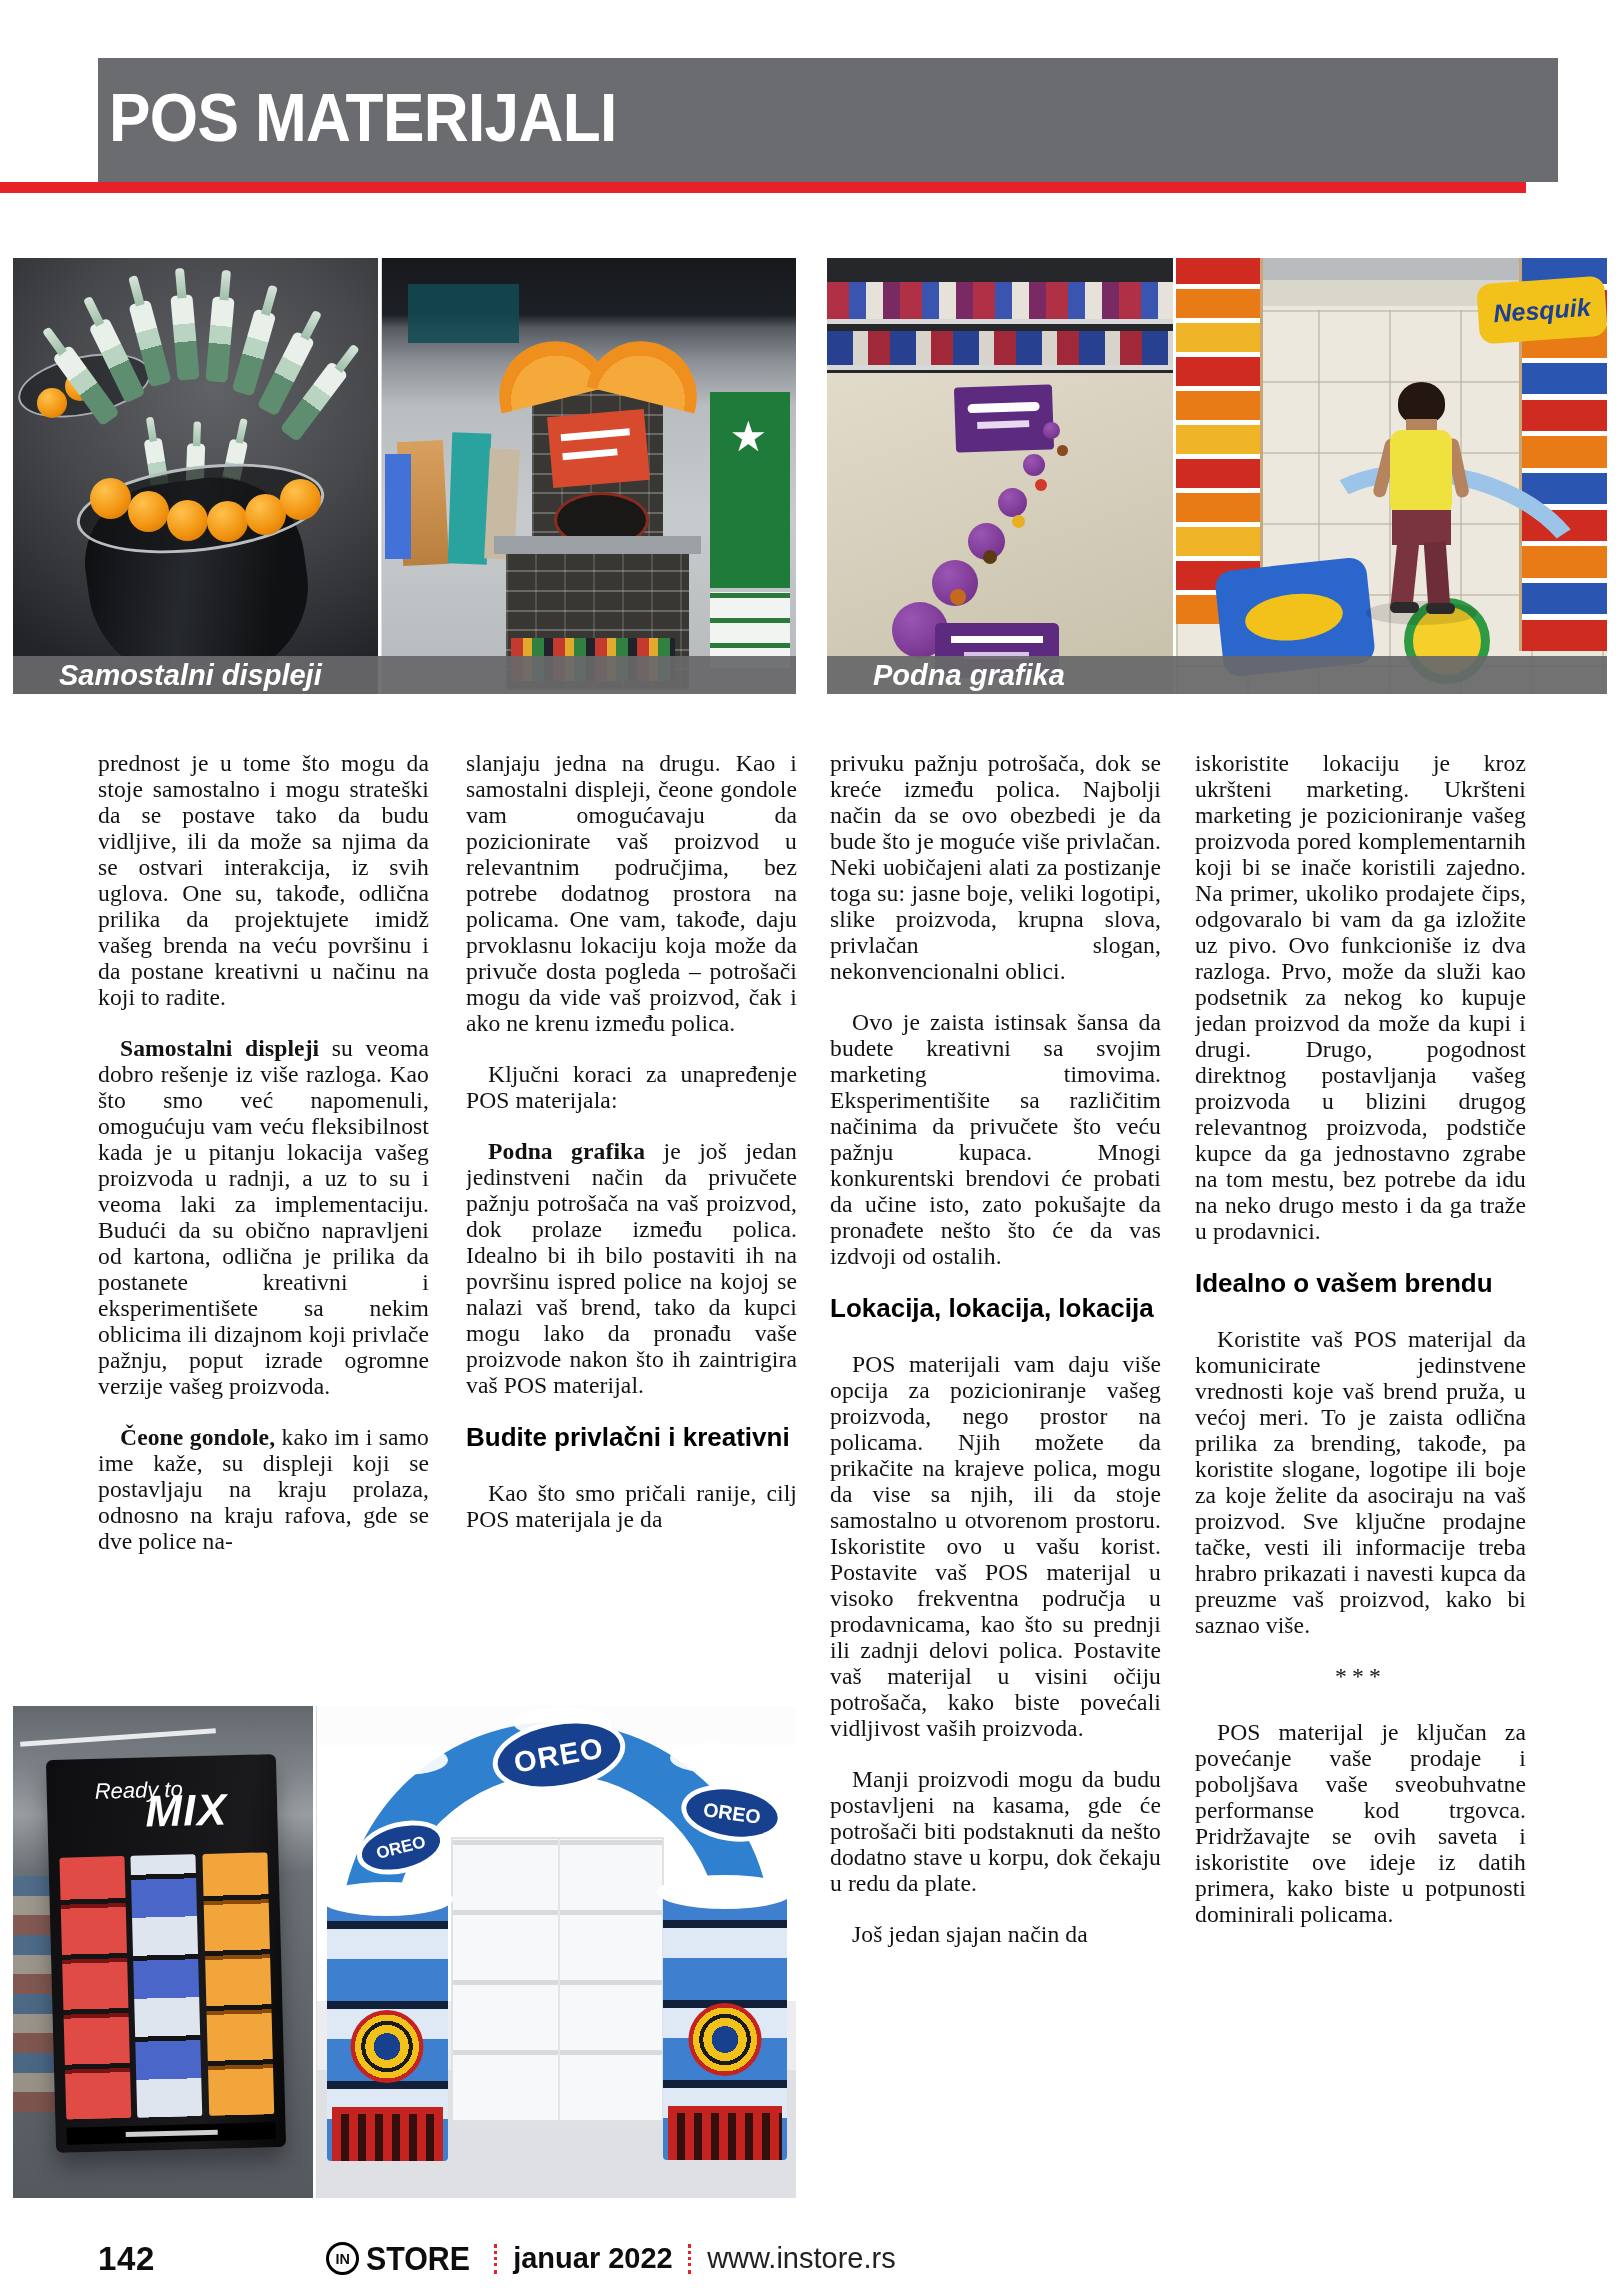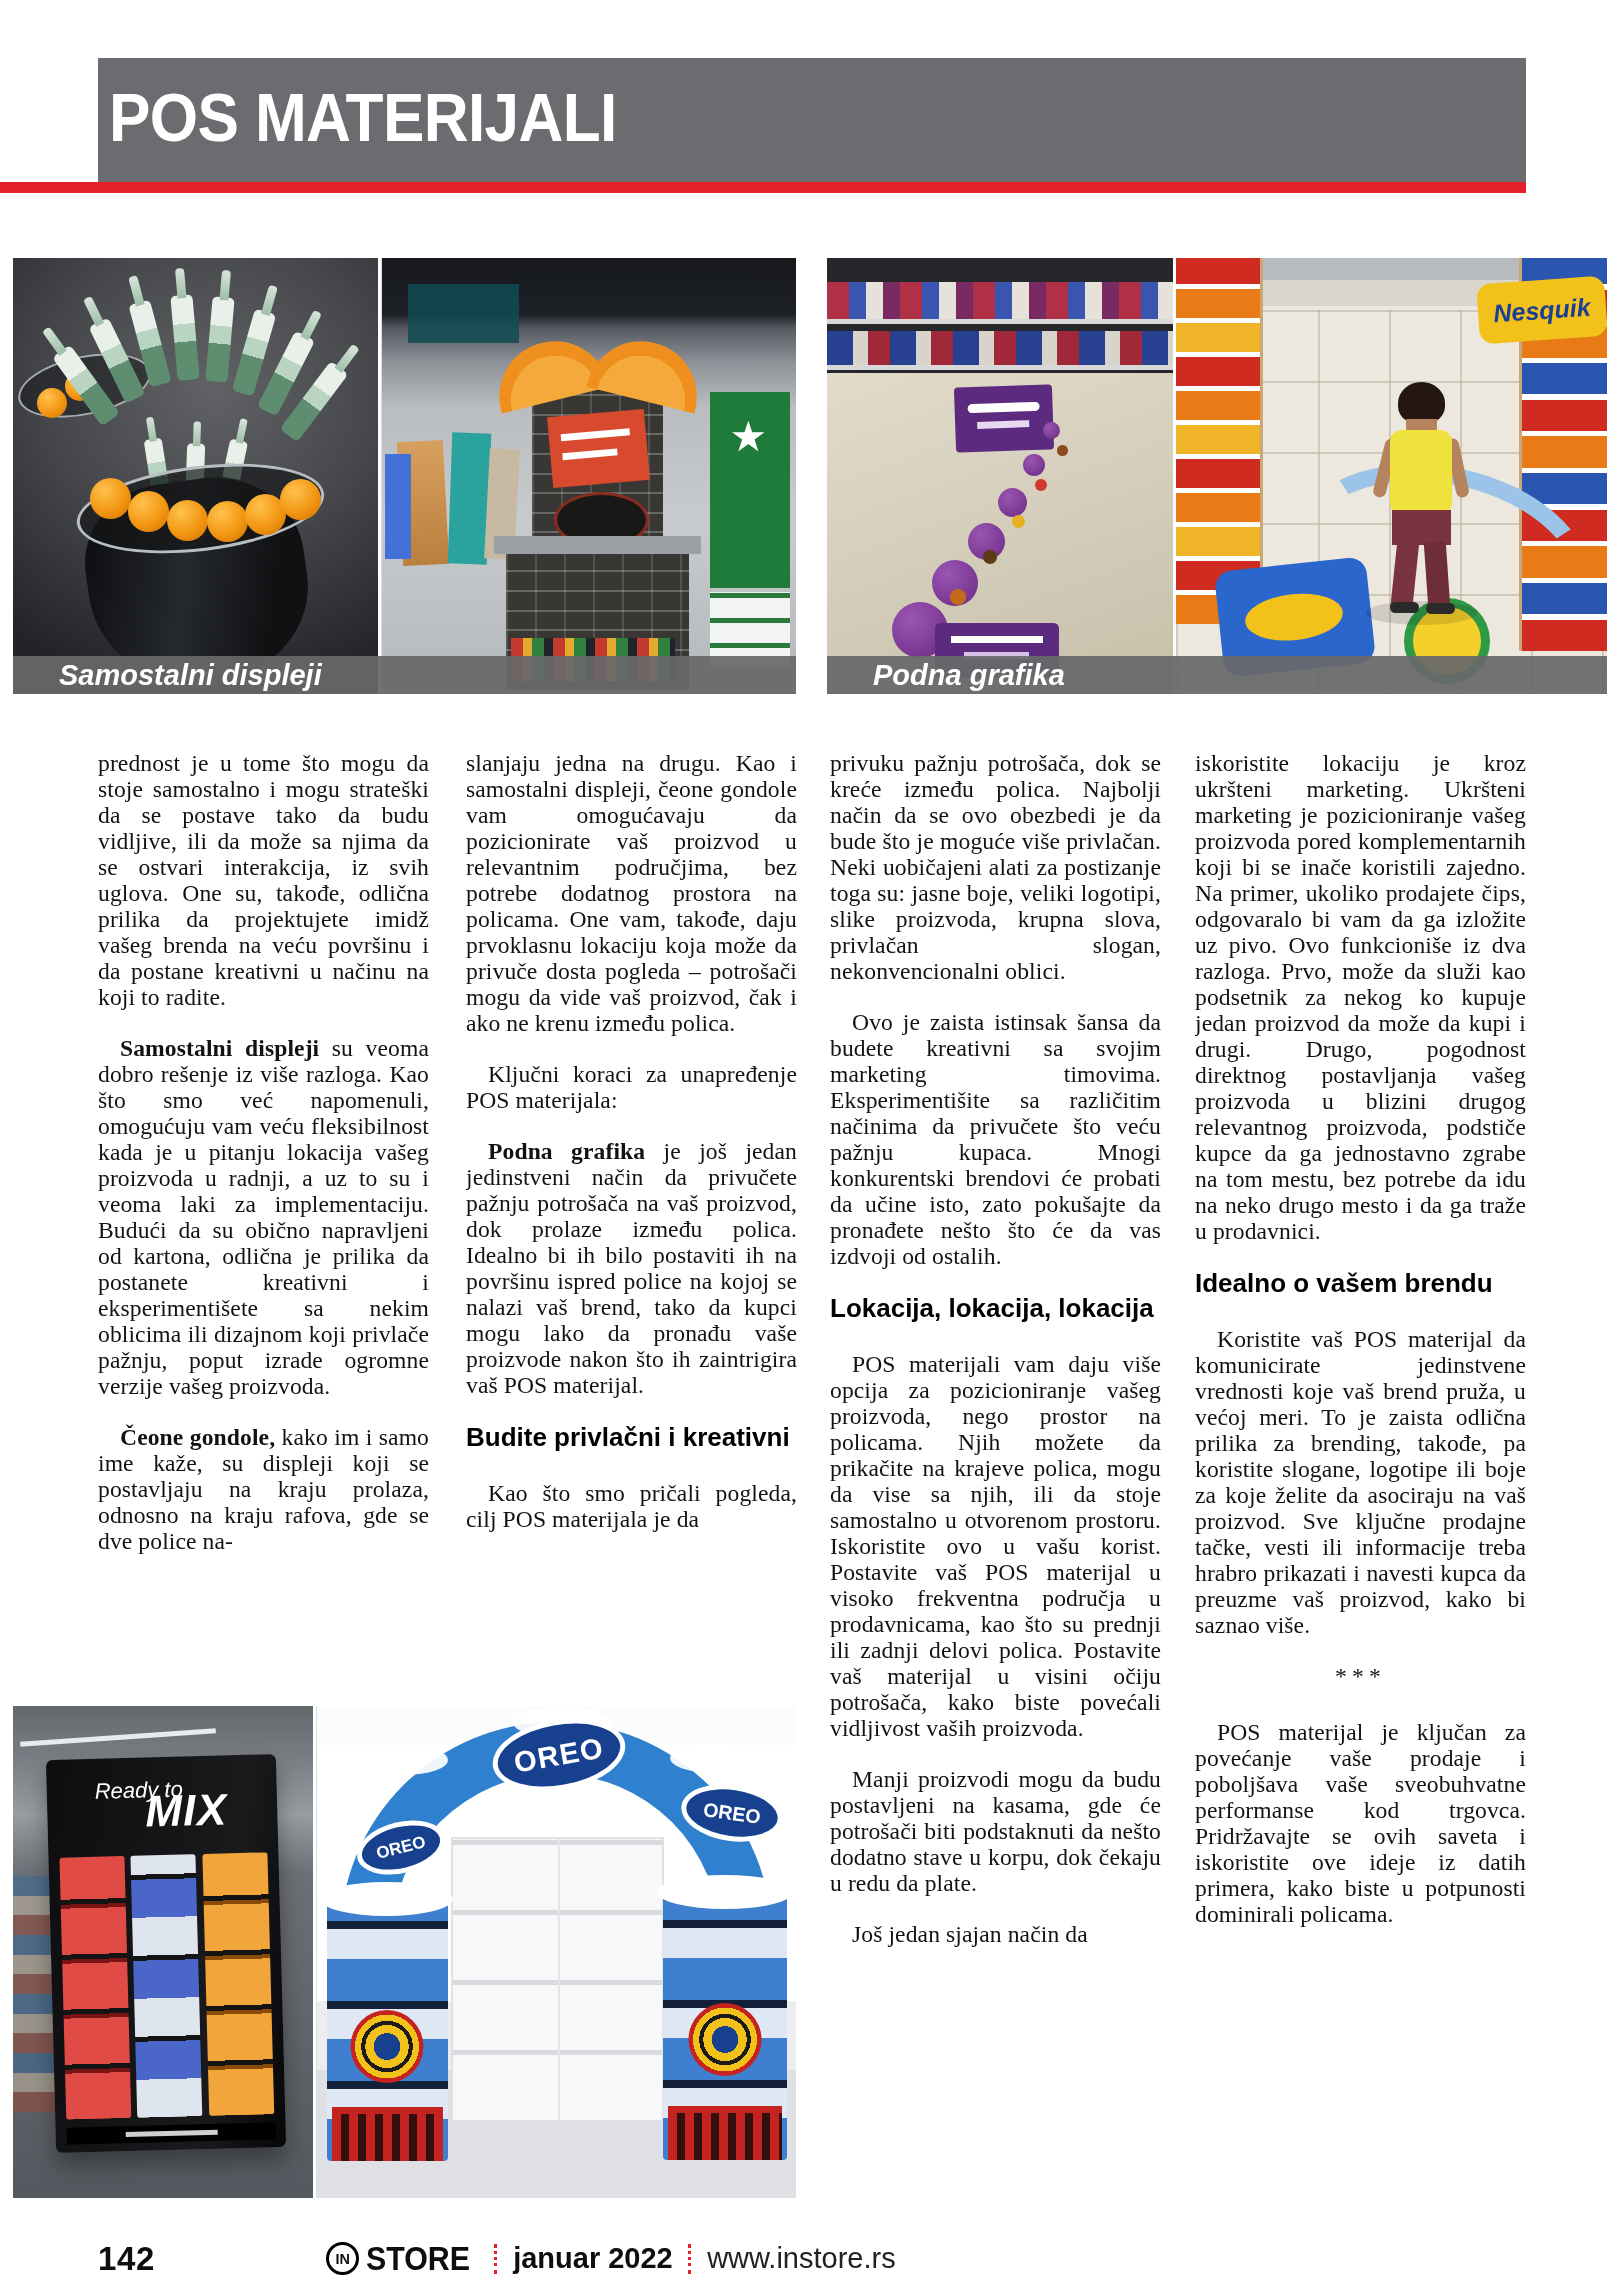--- a/index.html
+++ b/index.html
@@ -1,20 +1,20 @@
 <!DOCTYPE html>
 <html style="font-size:10.5px"><head>
 <meta charset="utf-8">
 <title>POS materijali</title>
 <style>
   html,body{margin:0;padding:0;background:#888;}
   #page{position:relative;width:1623px;height:2295px;background:#ffffff;overflow:hidden;
         font-family:"Liberation Serif",serif;}
   
-  .header-band{position:absolute;left:98px;top:58px;width:1428px;height:124px;background:#6a6c6f;}
+  .header-band{position:absolute;left:98px;top:58px;width:1428px;height:124px;background:#6a6c6f;padding-left:32px;}
   .page-title{position:absolute;left:10.5px;top:50%;transform:translateY(-54%) scaleX(.9);
         transform-origin:left center;font-family:"Liberation Sans",sans-serif;font-weight:bold;
         font-size:69px;line-height:1;color:#fff;letter-spacing:-0.7px;white-space:nowrap;}
   .red-rule{position:absolute;left:0;top:182px;width:1526px;height:11px;background:#e62129;}
   
   .figure{position:absolute;overflow:hidden;background:#dcdcdc;}
   .fig-a{left:13px;top:258px;width:783px;height:436px;}
   .fig-b{left:827px;top:258px;width:780px;height:436px;}
   .fig-c{left:13px;top:1706px;width:783px;height:492px;}
   .caption-bar{position:absolute;left:0;right:0;bottom:0;height:38px;background:rgba(104,104,106,.93);
@@ -274,21 +274,21 @@
   <div id="col-0" class="col">
       <p>prednost je u tome što mogu da stoje samostalno i mogu strateški da se postave tako da budu vidljive, ili da može sa njima da se ostvari interakcija, iz svih uglova. One su, takođe, odlična prilika da projektujete imidž vašeg brenda na veću površinu i da postane kreativni u načinu na koji to radite.</p>
       <p class="ind"><b>Samostalni displeji</b> su veoma dobro rešenje iz više razloga. Kao što smo već napomenuli, omogućuju vam veću fleksibilnost kada je u pitanju lokacija vašeg proizvoda u radnji, a uz to su i veoma laki za implementaciju. Budući da su obično napravljeni od kartona, odlična je prilika da postanete kreativni i eksperimentišete sa nekim oblicima ili dizajnom koji privlače pažnju, poput izrade ogromne verzije vašeg proizvoda.</p>
       <p class="ind"><b>Čeone gondole,</b> kako im i samo ime kaže, su displeji koji se postavljaju na kraju prolaza, odnosno na kraju rafova, gde se dve police na-</p>
     </div>
   <div id="col-1" class="col">
       <p>slanjaju jedna na drugu. Kao i samostalni displeji, čeone gondole vam omogućavaju da pozicionirate vaš proizvod u relevantnim područjima, bez potrebe dodatnog prostora na policama. One vam, takođe, daju prvoklasnu lokaciju koja može da privuče dosta pogleda – potrošači mogu da vide vaš proizvod, čak i ako ne krenu između polica.</p>
       <p class="ind">Ključni koraci za unapređenje POS materijala:</p>
       <p class="ind"><b>Podna grafika</b> je još jedan jedinstveni način da privučete pažnju potrošača na vaš proizvod, dok prolaze između polica. Idealno bi ih bilo postaviti ih na površinu ispred police na kojoj se nalazi vaš brend, tako da kupci mogu lako da pronađu vaše proizvode nakon što ih zaintrigira vaš POS materijal.</p>
       <h3>Budite privlačni i kreativni</h3>
-      <p class="ind">Kao što smo pričali pogleda, cilj POS materijala je da</p>
+      <p class="ind">Kao što smo pričali ranije, cilj POS materijala je da</p>
     </div>
   <div id="col-2" class="col">
       <p>privuku pažnju potrošača, dok se kreće između polica. Najbolji način da se ovo obezbedi je da bude što je moguće više privlačan. Neki uobičajeni alati za postizanje toga su: jasne boje, veliki logotipi, slike proizvoda, krupna slova, privlačan slogan, nekonvencionalni oblici.</p>
       <p class="ind">Ovo je zaista istinsak šansa da budete kreativni sa svojim marketing timovima. Eksperimentišite sa različitim načinima da privučete što veću pažnju kupaca. Mnogi konkurentski brendovi će probati da učine isto, zato pokušajte da pronađete nešto što će da vas izdvoji od ostalih.</p>
       <h3>Lokacija, lokacija, lokacija</h3>
       <p class="ind">POS materijali vam daju više opcija za pozicioniranje vašeg proizvoda, nego prostor na policama. Njih možete da prikačite na krajeve polica, mogu da vise sa njih, ili da stoje samostalno u otvorenom prostoru. Iskoristite ovo u vašu korist. Postavite vaš POS materijal u visoko frekventna područja u prodavnicama, kao što su prednji ili zadnji delovi polica. Postavite vaš materijal u visini očiju potrošača, kako biste povećali vidljivost vaših proizvoda.</p>
       <p class="ind">Manji proizvodi mogu da budu postavljeni na kasama, gde će potrošači biti podstaknuti da nešto dodatno stave u korpu, dok čekaju u redu da plate.</p>
       <p class="ind">Još jedan sjajan način da</p>
     </div>
   <div id="col-3" class="col">

